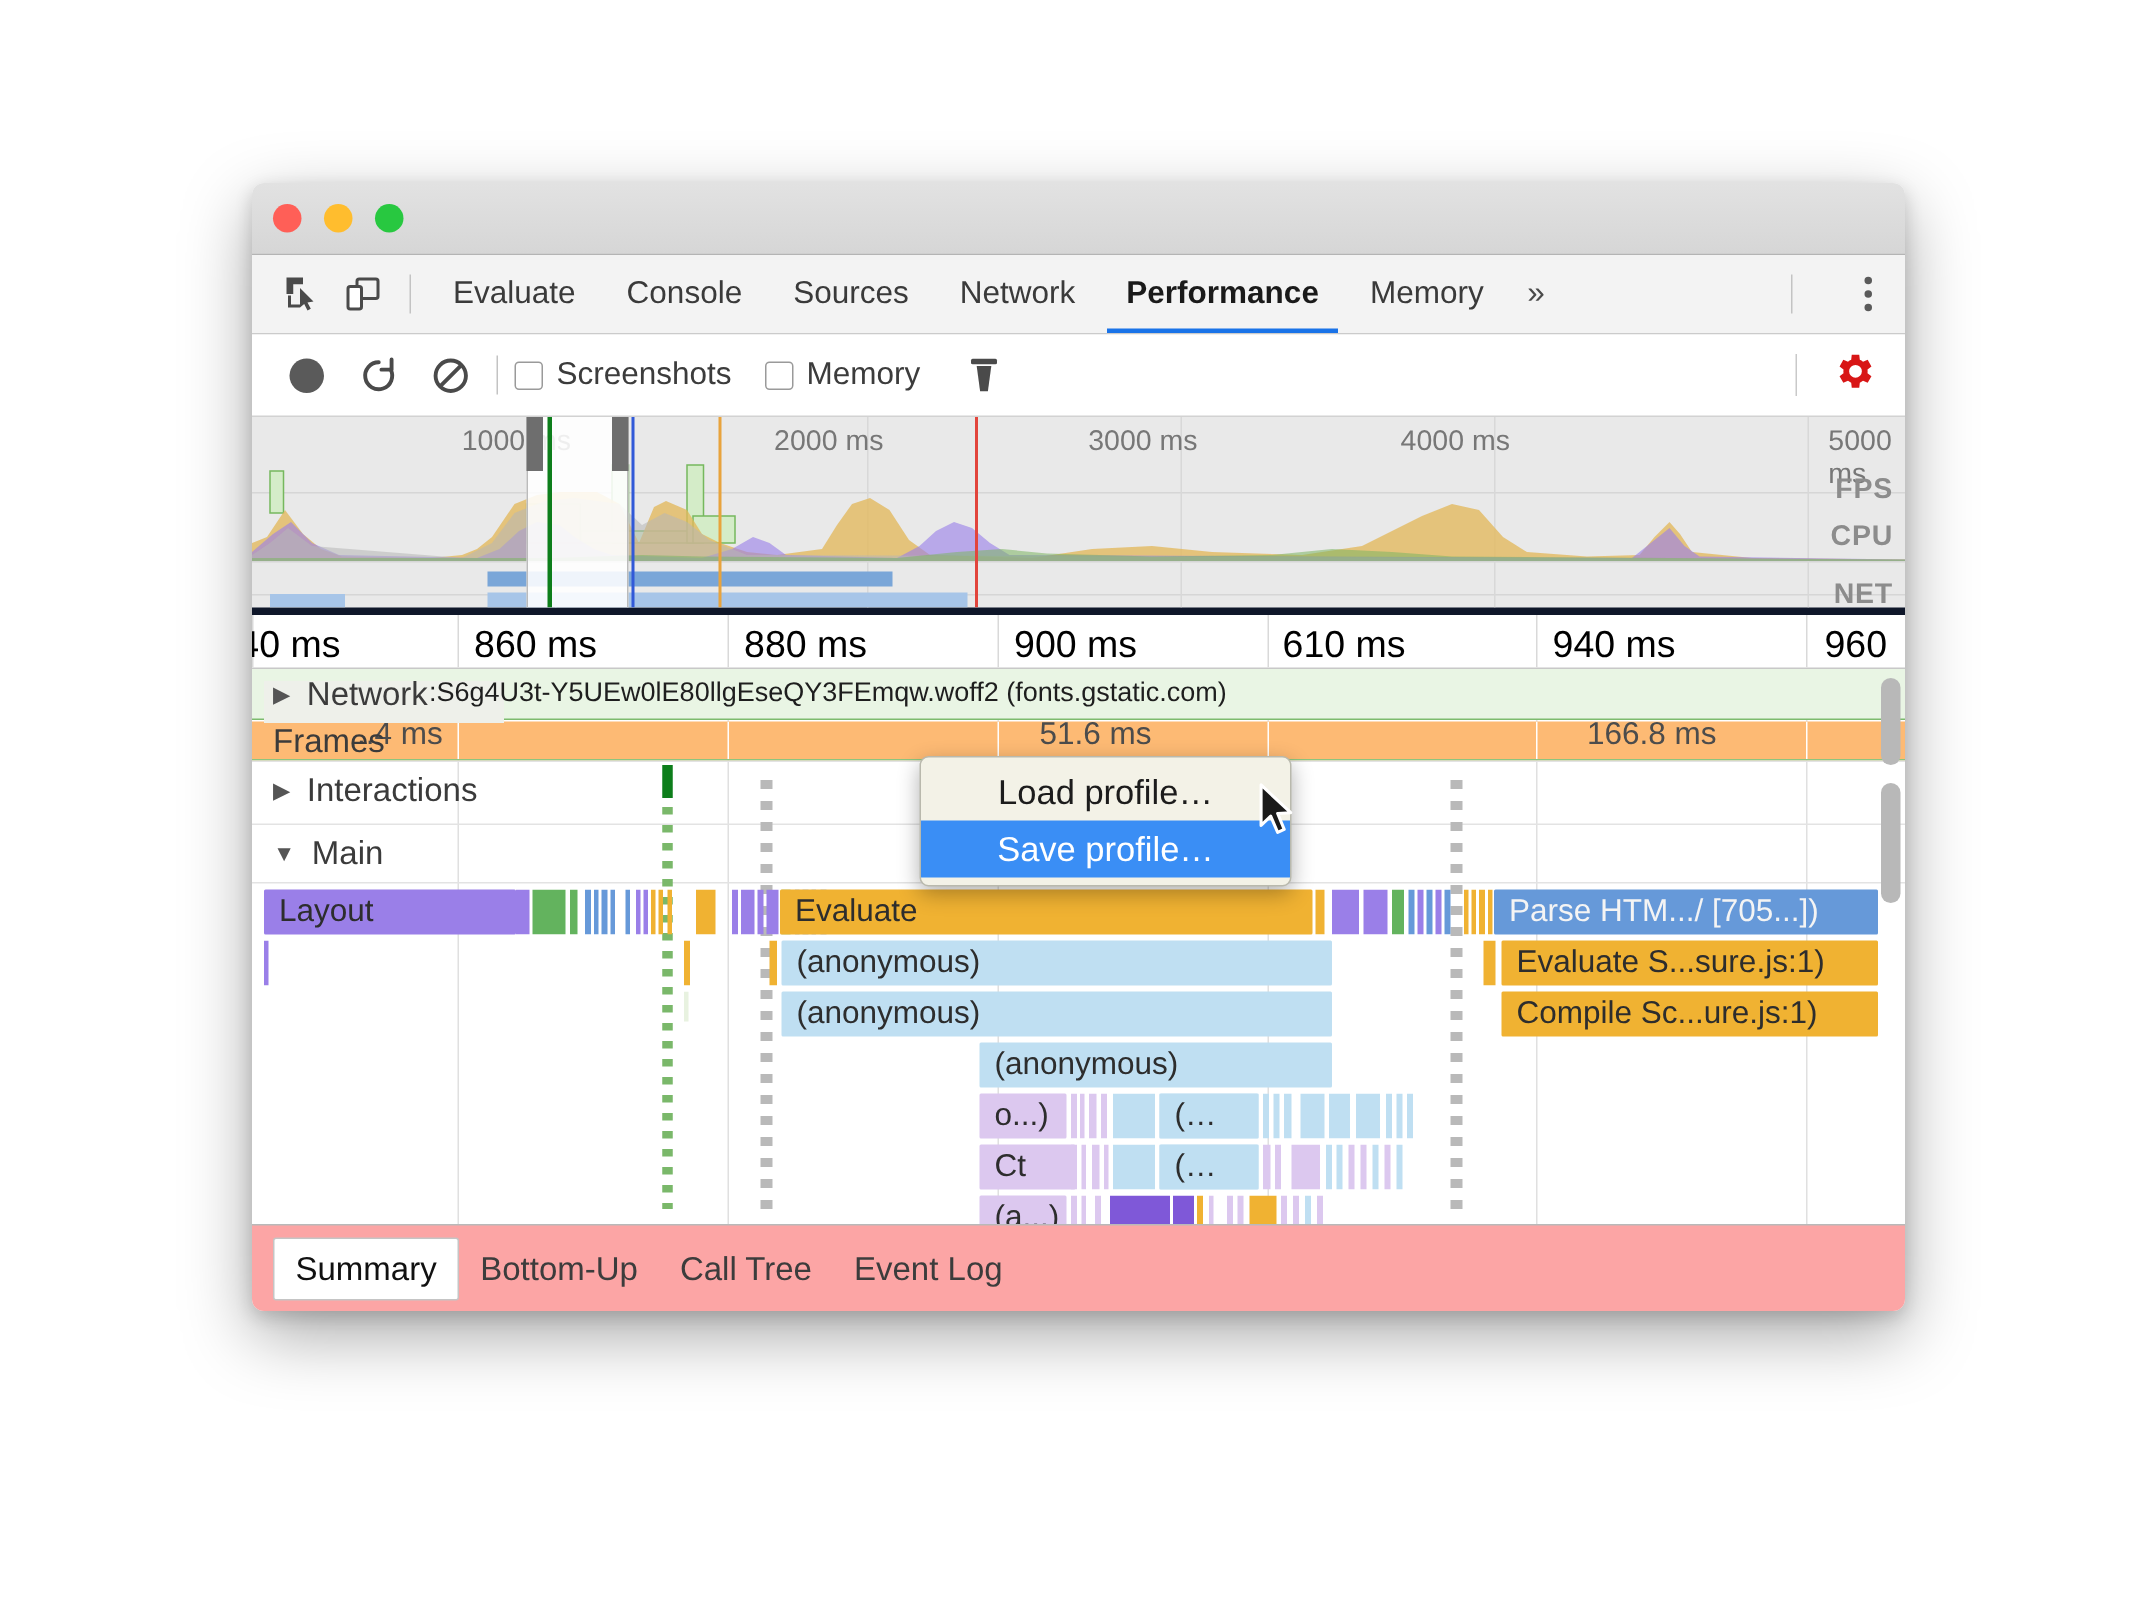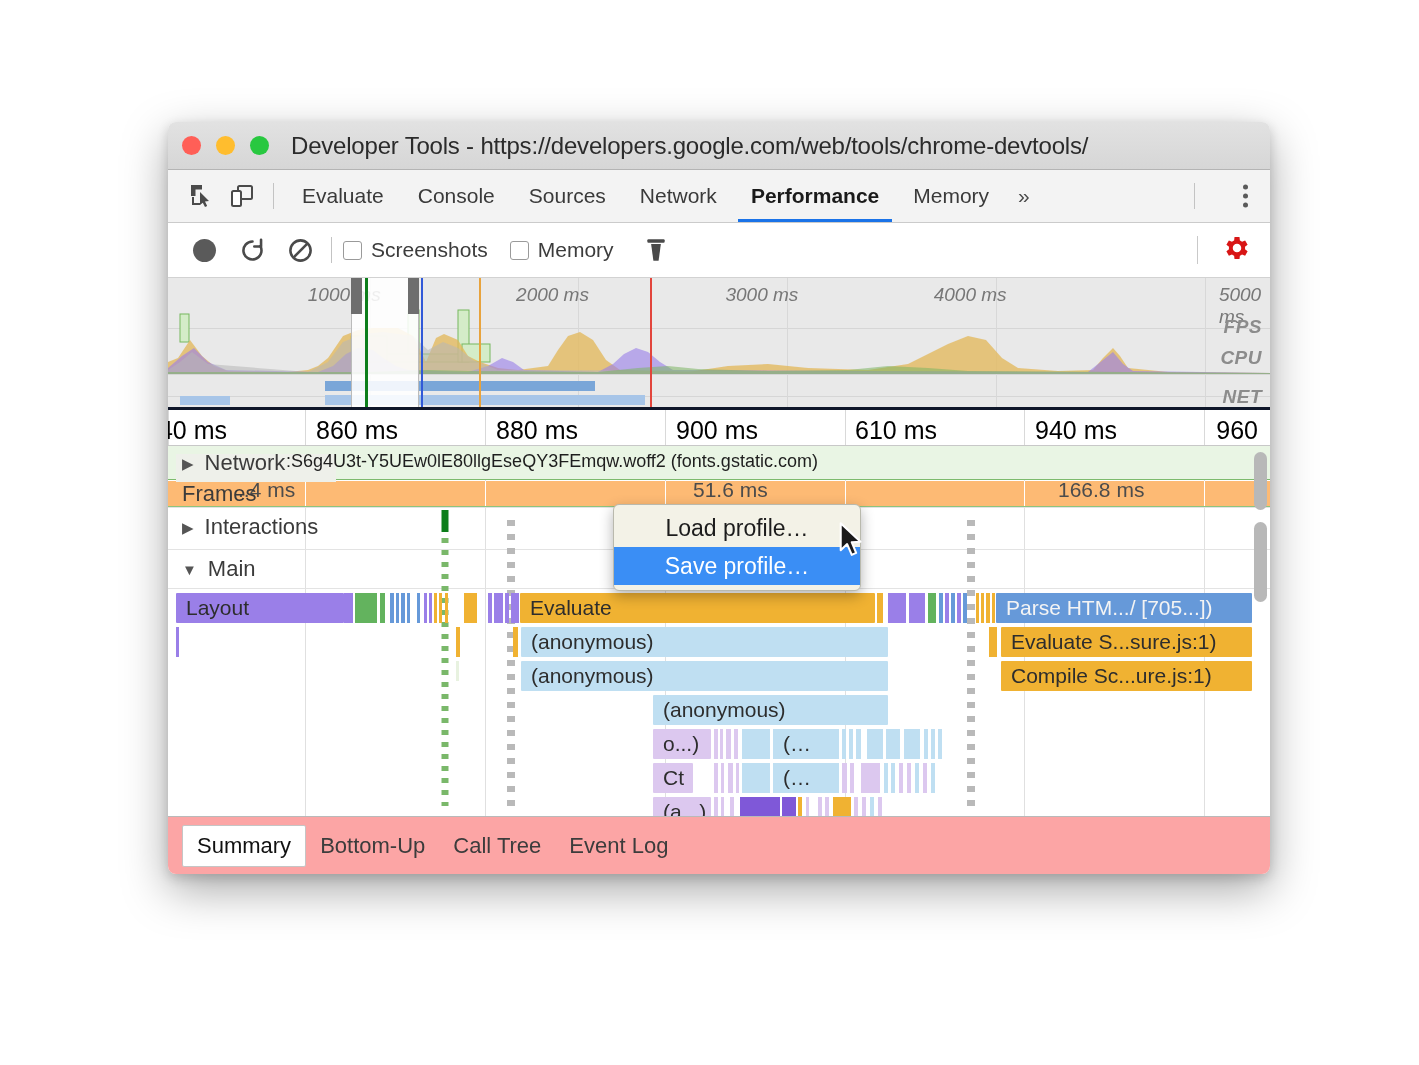--- a/index.html
+++ b/index.html
@@ -106,23 +106,22 @@
     cursor: pointer;
   }
   .gsep { position:absolute; right: 72px; top: 50%; transform: translateY(-50%);
           width:1px; height:28px; background:#c9c9c9; }
 
   
   .overview {
     height: 132px; flex: 0 0 132px;
     background: #e9e9e9;
     position: relative;
-    border-bottom: 3px solid #0f172a;
+    border-bottom: 5px solid #0f172a;
     overflow: hidden;
-    font-style: italic;
   }
   .ov-label {
     position: absolute; font-size: 19px; color: #777; top: 6px;
     transform: translateX(-100%);
   }
   .ov-vgrid { position: absolute; top: 0; bottom: 0; width: 1px; background: #d8d8d8; }
   .ov-side {
     position: absolute; right: 8px; font-size: 19px; color: #8c8c8c;
     font-weight: bold; letter-spacing: .5px;
   }
@@ -243,21 +242,20 @@
 
 <div id="root">
   <div class="window">
 
     <div class="titlebar">
       <div class="lights">
         <span class="light red"></span>
         <span class="light yellow"></span>
         <span class="light green"></span>
       </div>
-      <div class="win-title">Developer Tools - https://developers.google.com/web/tools/chrome-devtools/</div>
     </div>
 
     <div class="tabbar">
       <div class="icon-btn">
         <svg width="26" height="26" viewBox="0 0 26 26">
           <path d="M3 3h9v2.5H5.5V12H3V3z" fill="none" stroke="#4a4a4a" stroke-width="2"></path>
           <path d="M3 3h8v2H5v6H3V3zM3 14v8h8v-2H5v-6H3z" fill="#4a4a4a"></path>
           <path d="M11 9l9 9-4 .6 2.2 4.3-2.2 1.1-2.2-4.3L11 22V9z" fill="#4a4a4a"></path>
         </svg>
       </div>
@@ -535,21 +533,21 @@
             <rect x="718" y="0" width="14" height="30" fill="#bfdff2"></rect>
             <rect x="736" y="0" width="16" height="30" fill="#bfdff2"></rect>
             <rect x="756" y="0" width="4" height="30" fill="#bfdff2"></rect>
             <rect x="763" y="0" width="4" height="30" fill="#bfdff2"></rect>
             <rect x="770" y="0" width="4" height="30" fill="#bfdff2"></rect>
           </svg>
           <div class="fbar" style="left:605px;top:283px;width:66px;background:#bfdff2">(…</div>
         </div>
 
         <div>
-          <div class="fbar" style="left:485px;top:317px;width:40px;background:#dcc8ef">Ct</div>
+          <div class="fbar" style="left:485px;top:317px;width:64px;background:#dcc8ef">Ct</div>
           <svg width="1102" height="30" style="position:absolute;left:0;top:317px">
             <rect x="546" y="0" width="4" height="30" fill="#dcc8ef"></rect>
             <rect x="553" y="0" width="3" height="30" fill="#dcc8ef"></rect>
             <rect x="560" y="0" width="5" height="30" fill="#dcc8ef"></rect>
             <rect x="568" y="0" width="3" height="30" fill="#dcc8ef"></rect>
             <rect x="574" y="0" width="28" height="30" fill="#bfdff2"></rect>
             <rect x="605" y="0" width="66" height="30" fill="#bfdff2"></rect>
             <rect x="674" y="0" width="5" height="30" fill="#dcc8ef"></rect>
             <rect x="682" y="0" width="4" height="30" fill="#dcc8ef"></rect>
             <rect x="693" y="0" width="19" height="30" fill="#dcc8ef"></rect>

